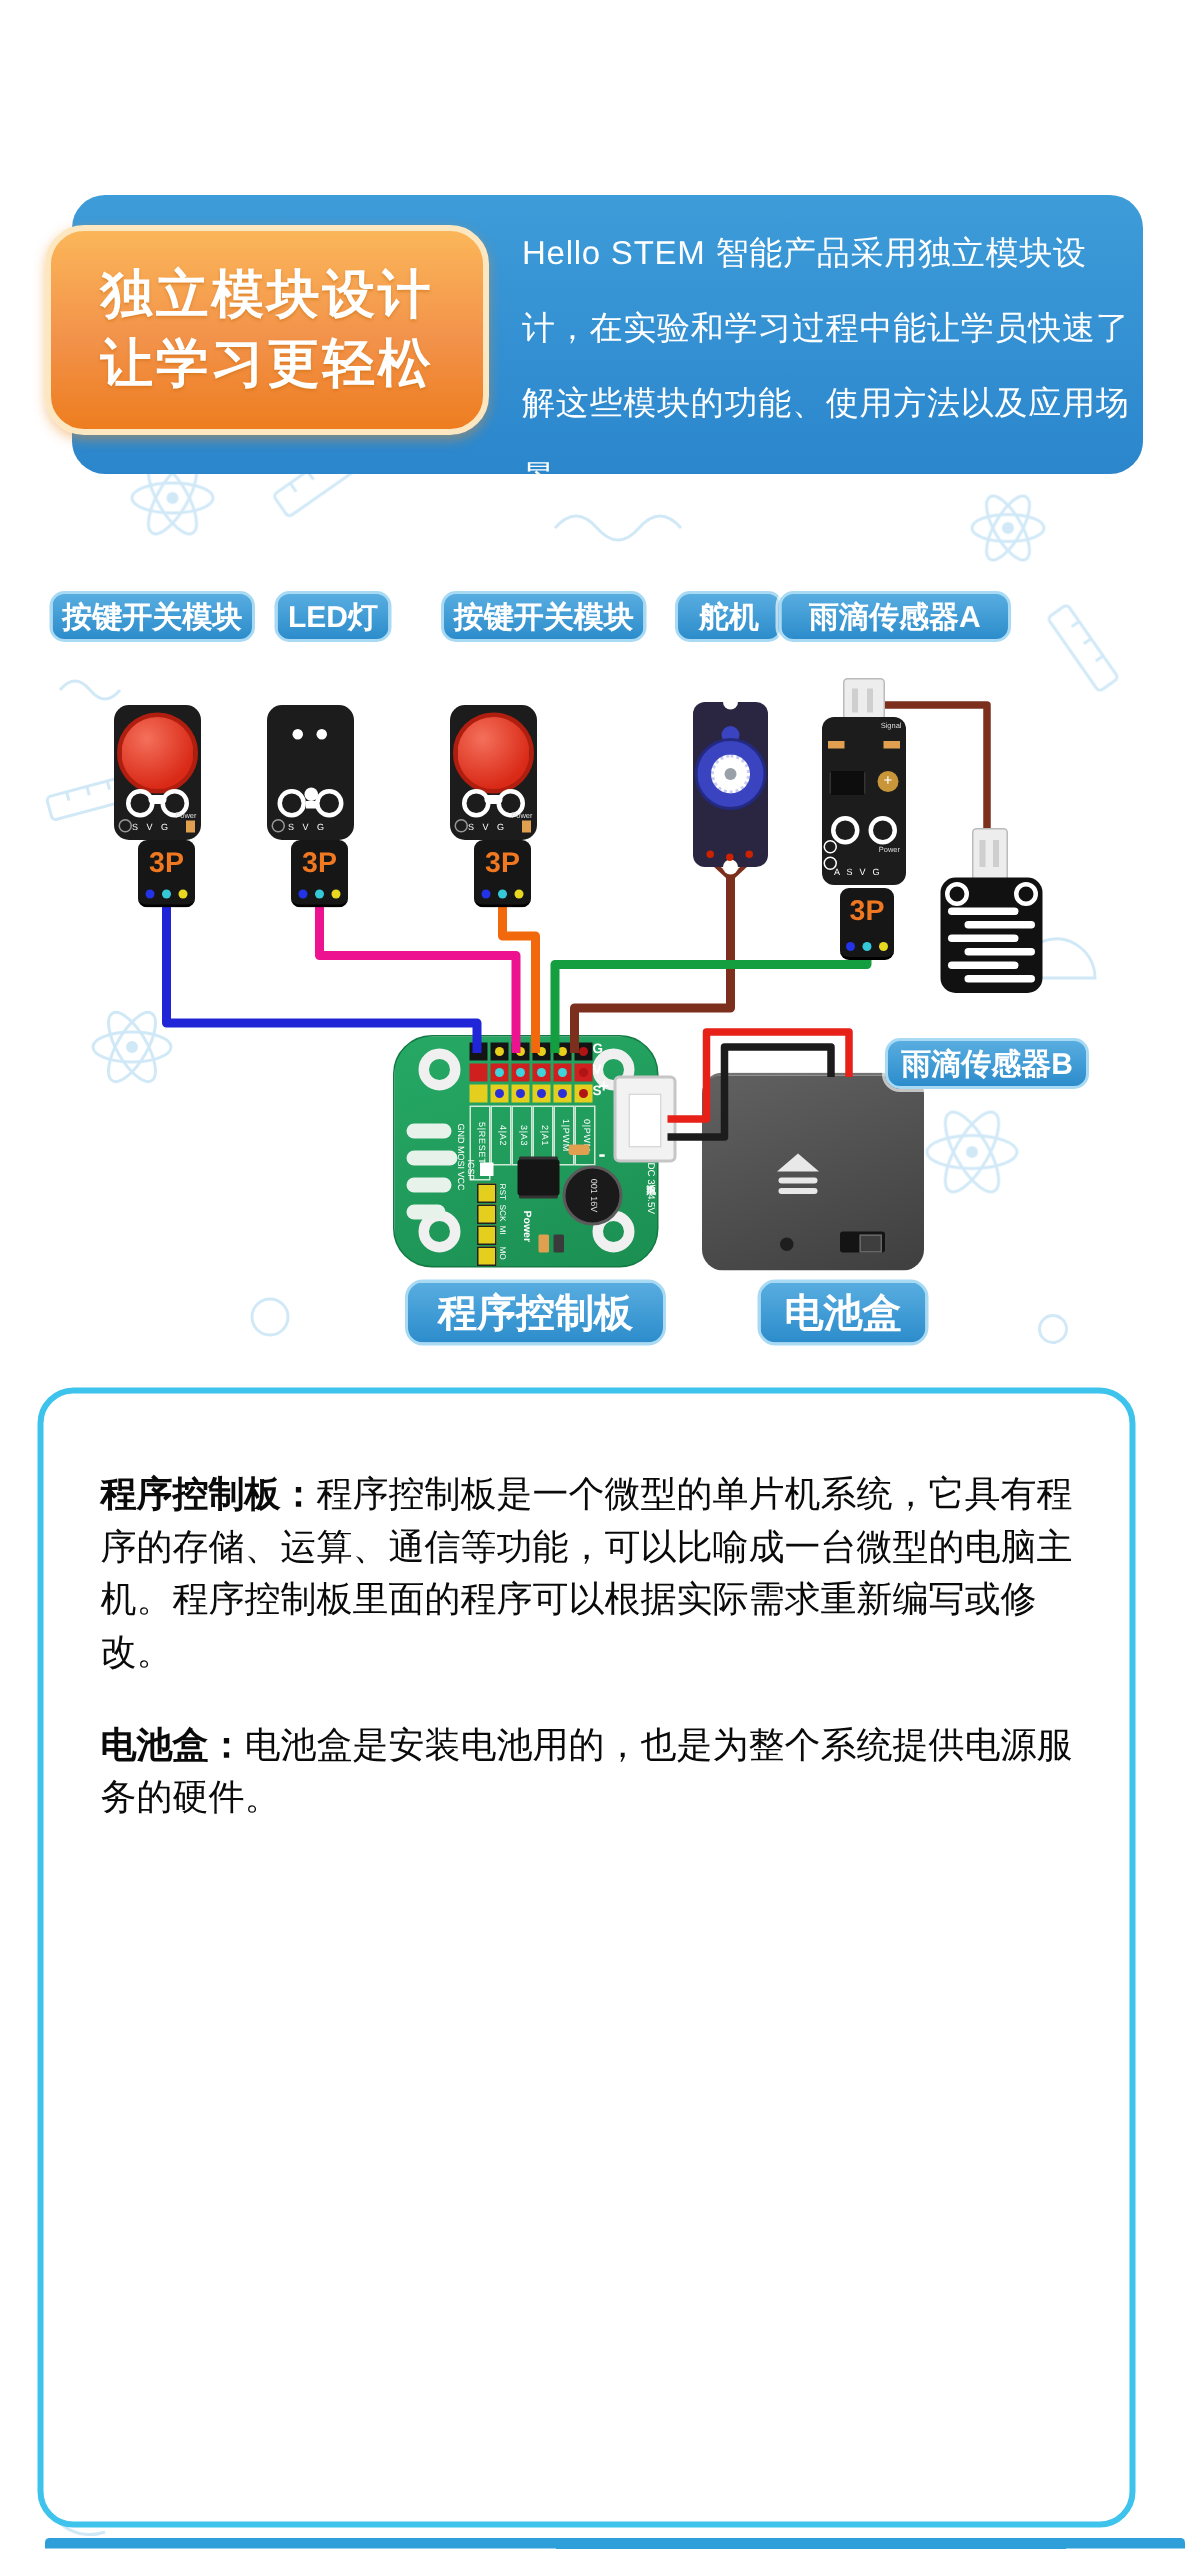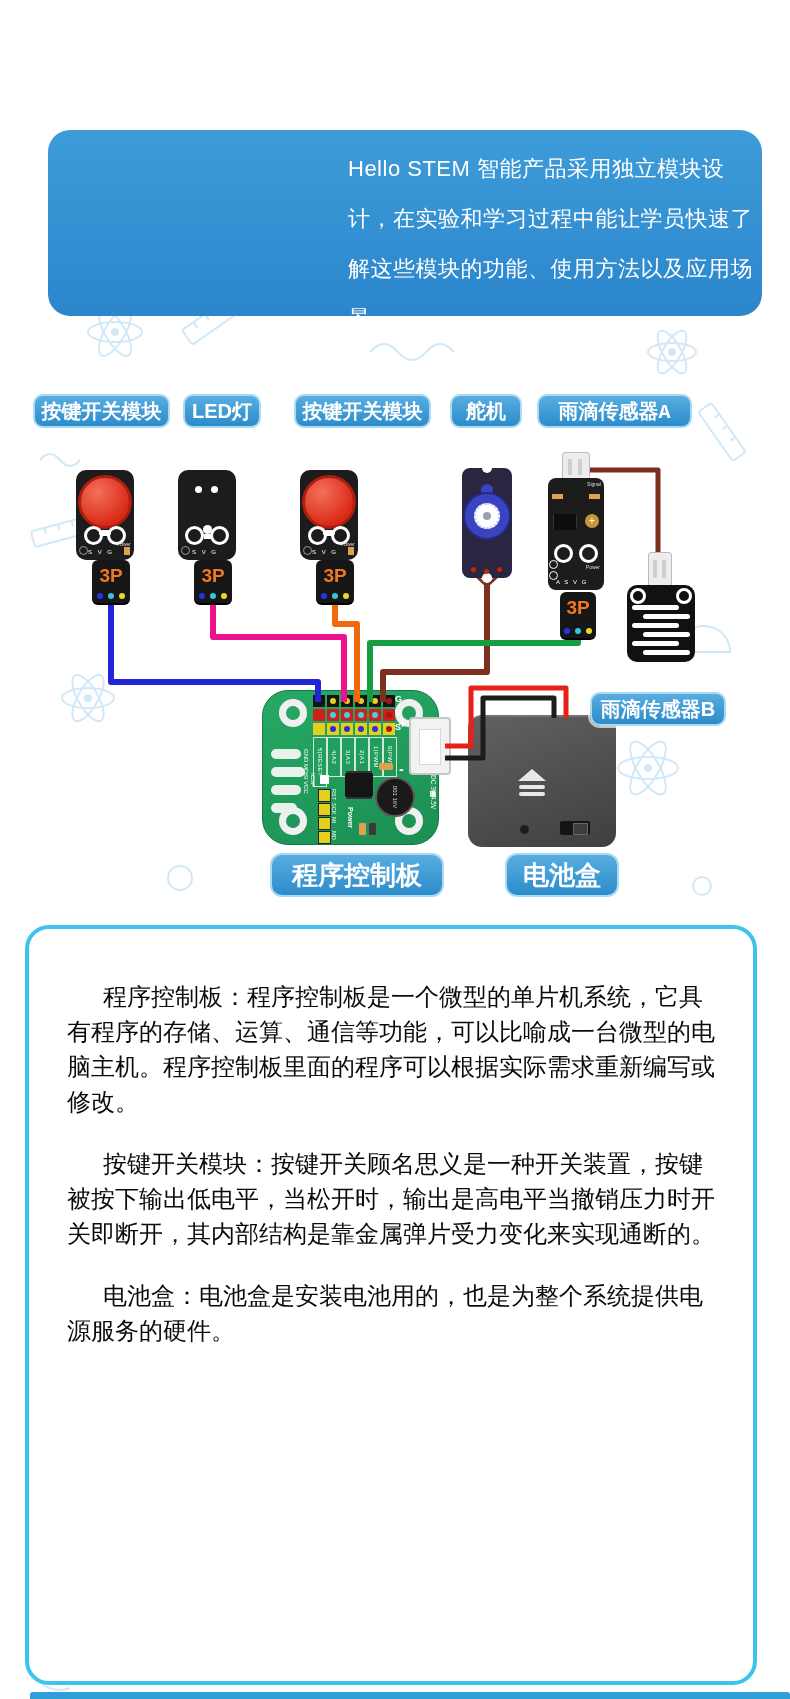--- a/index.html
+++ b/index.html
@@ -59,21 +59,21 @@
              border-left:14px solid transparent;border-right:14px solid transparent;border-bottom:12px solid #E8E8E8;}
   .eject-bar{position:absolute;left:51px;width:26px;height:4px;background:#E8E8E8;border-radius:2px;}
   
   .rb-stripe{height:5px;background:#fff;border-radius:3px;margin:4px 5px 0 5px;}
   .rb-stripe.odd{margin-right:16px;} .rb-stripe.even{margin-left:16px;}
   
   .desc-box{position:absolute;left:25px;top:925px;width:732px;height:760px;background:#fff;
             border:4px solid #3DC3EC;border-radius:24px;box-sizing:border-box;
             padding:50px 30px 0 38px;z-index:2;}
   .desc-box p{margin:0 0 27px 0;font-size:24px;line-height:35px;color:#0A0A0A;}
-  .desc-box b{font-weight:400;margin-left:36px;}
+  .desc-box b{font-weight:700;}
   .bottom-strip{position:absolute;left:30px;top:1692px;width:760px;height:7px;background:#2E9FD9;border-radius:3px 3px 0 0;z-index:1;}
   svg.wires{position:absolute;left:0;top:0;z-index:4;pointer-events:none;}
   svg.doodles{position:absolute;left:0;top:0;z-index:0;}
 </style>
 </head>
 <body>
 
 <div class="page">
 
   <svg class="doodles" width="790" height="1699" viewBox="0 0 790 1699">
@@ -127,26 +127,30 @@
         <circle cx="702" cy="886" r="9"></circle>
       <path d="M40,460 q10,-12 20,0 t20,0"></path>
       <path d="M30,1660 a30,30 0 0 0 40,28"></path>
       <path d="M748,1240 q12,14 0,28"></path>
     </g>
   </svg>
 
   <div class="intro-box">
     <div class="intro-text">Hello STEM 智能产品采用独立模块设计，在实验和学习过程中能让学员快速了解这些模块的功能、使用方法以及应用场景。</div>
   </div>
+  <div class="orange-badge">
+    <div>独立模块设计</div>
+    <div>让学习更轻松</div>
+  </div>
 
   <div class="tag small" style="left:33px;top:394px;width:133px;">按键开关模块</div>
   <div class="tag small" style="left:183px;top:394px;width:74px;">LED灯</div>
   <div class="tag small" style="left:294px;top:394px;width:133px;">按键开关模块</div>
   <div class="tag small" style="left:450px;top:394px;width:68px;">舵机</div>
-  <div class="tag small" style="left:537px;top:394px;width:151px;font-family:Liberation Mono, monospace;">雨滴传感器A</div>
+  <div class="tag small" style="left:519px;top:394px;width:151px;">雨滴传感器A</div>
   <div class="tag small" style="left:590px;top:692px;width:132px;">雨滴传感器B</div>
   <div class="tag big" style="left:270px;top:853px;width:170px;">程序控制板</div>
   <div class="tag big" style="left:505px;top:853px;width:110px;">电池盒</div>
 
   <div class="pcb">
     <div class="ring" style="left:16px;top:8px;"></div>
     <div class="ring" style="left:132px;top:8px;"></div>
     <div class="ring" style="left:16px;top:116px;"></div>
     <div class="ring" style="left:132px;top:116px;"></div>
     <div class="pinrow g" style="top:4px;">
@@ -348,18 +352,17 @@
       <div class="rb-stripe even"></div>
       <div class="rb-stripe odd"></div>
       <div class="rb-stripe even"></div>
       <div class="rb-stripe odd"></div>
       <div class="rb-stripe even"></div>
     </div>
   </div>
 
   <div class="desc-box">
     <p><b>程序控制板：</b><span>程序控制板是一个微型的单片机系统，它具有程序的存储、运算、通信等功能，可以比喻成一台微型的电脑主机。程序控制板里面的程序可以根据实际需求重新编写或修改。</span></p>
-    <p><b>按键开关模块：</b><span>按键开关顾名思义是一种开关装置，按键被按下输出低电平，当松开时，输出是高电平当撤销压力时开关即断开，其内部结构是靠金属弹片受力变化来实现通断的。</span></p>
     <p><b>电池盒：</b><span>电池盒是安装电池用的，也是为整个系统提供电源服务的硬件。</span></p>
   </div>
 
   <div class="bottom-strip"></div>
 </div>
 
 </body></html>

